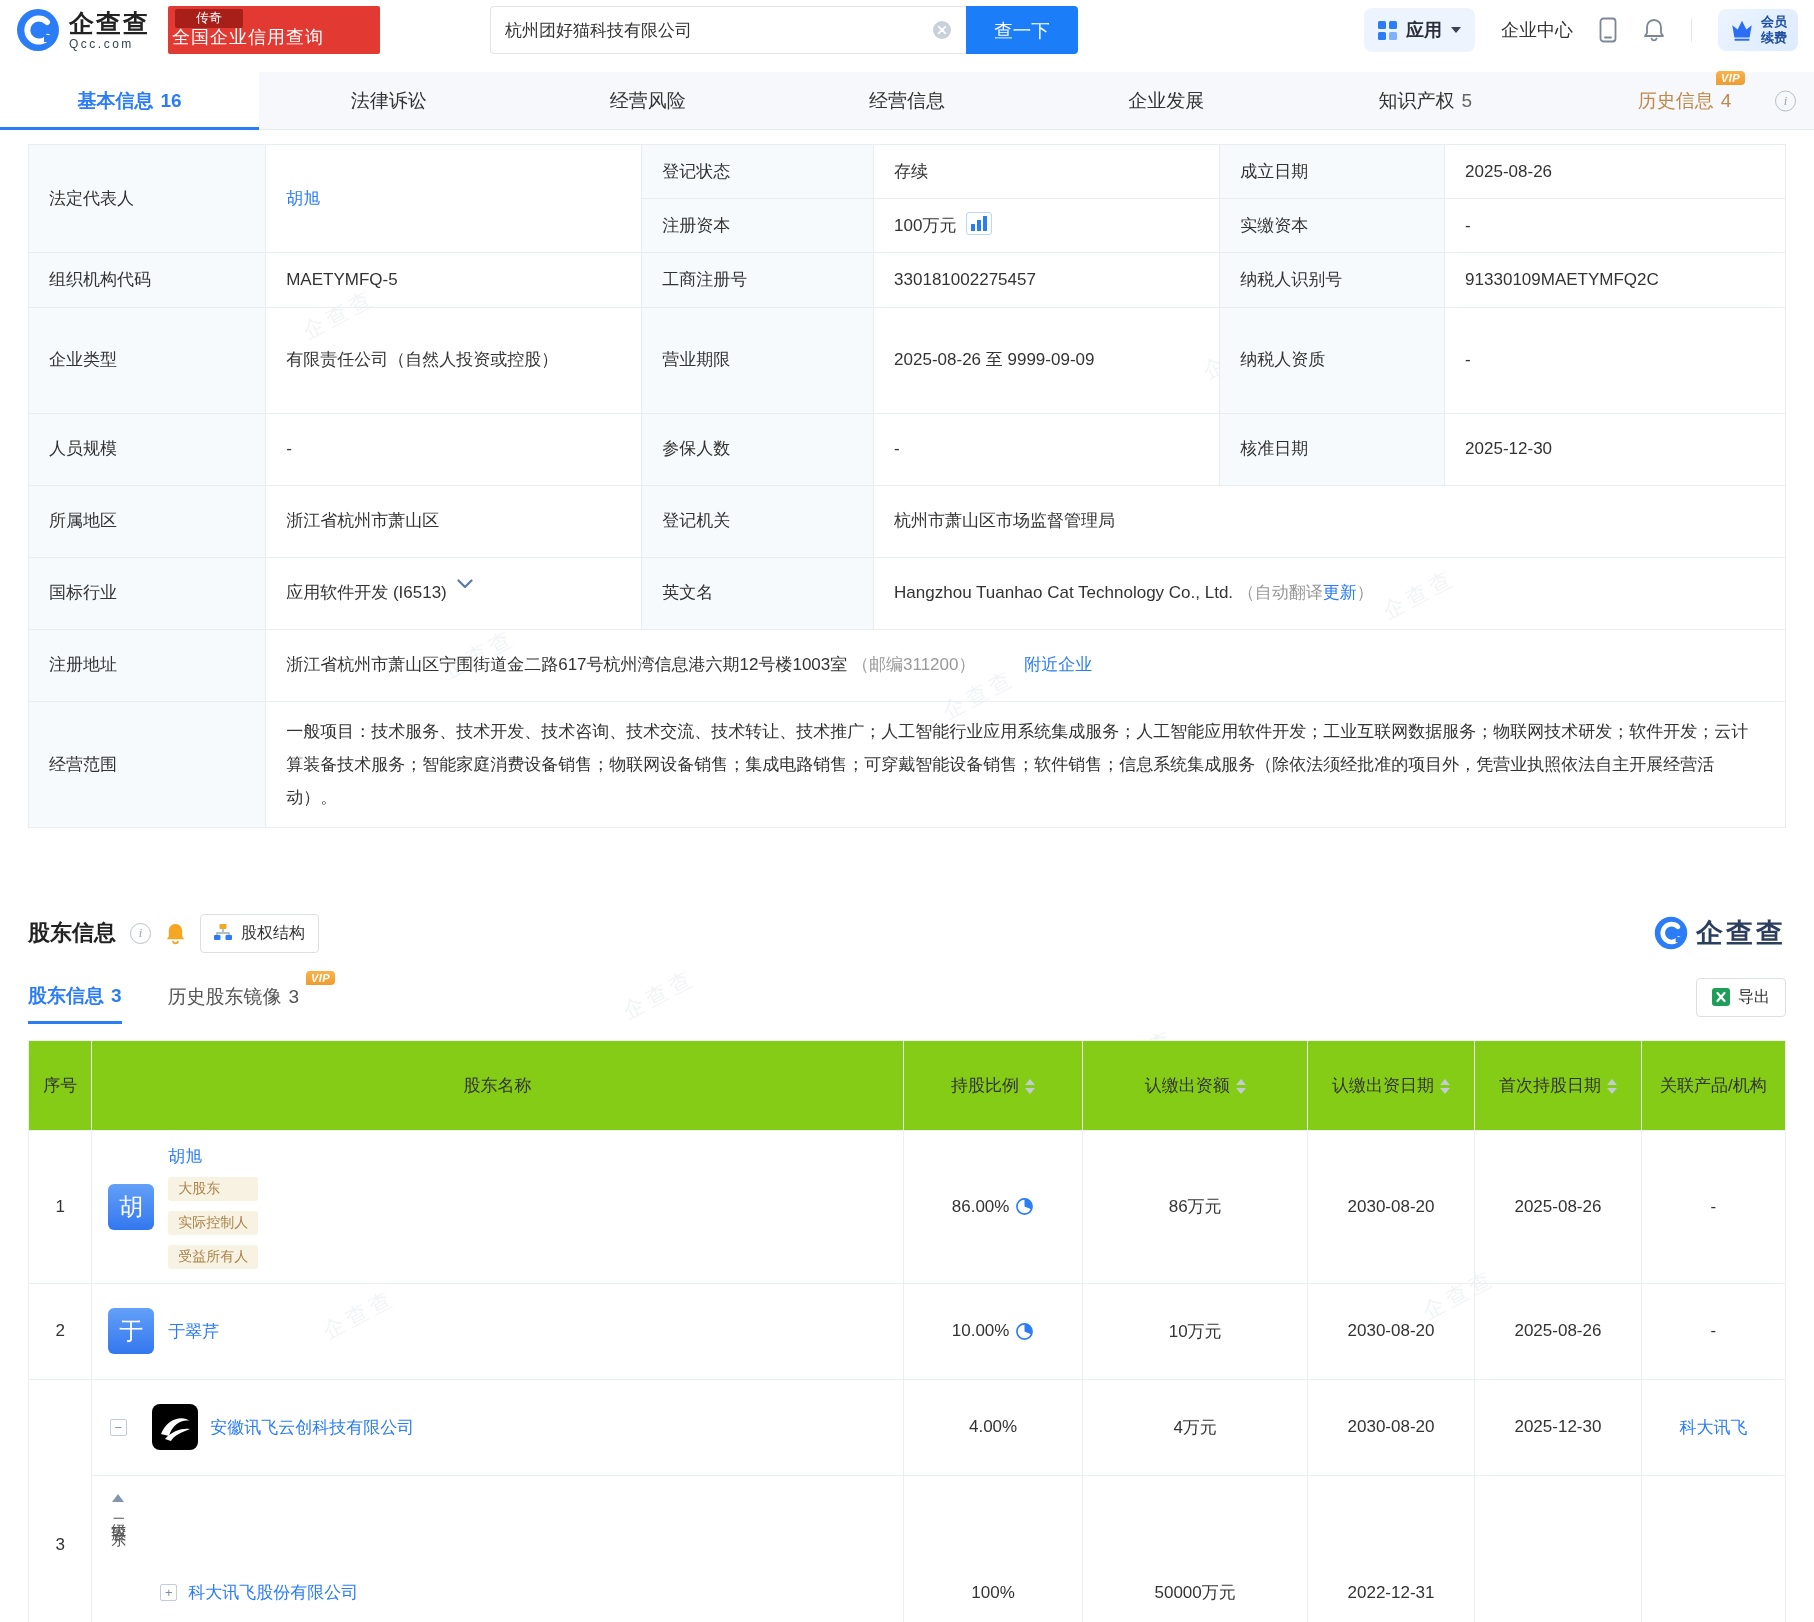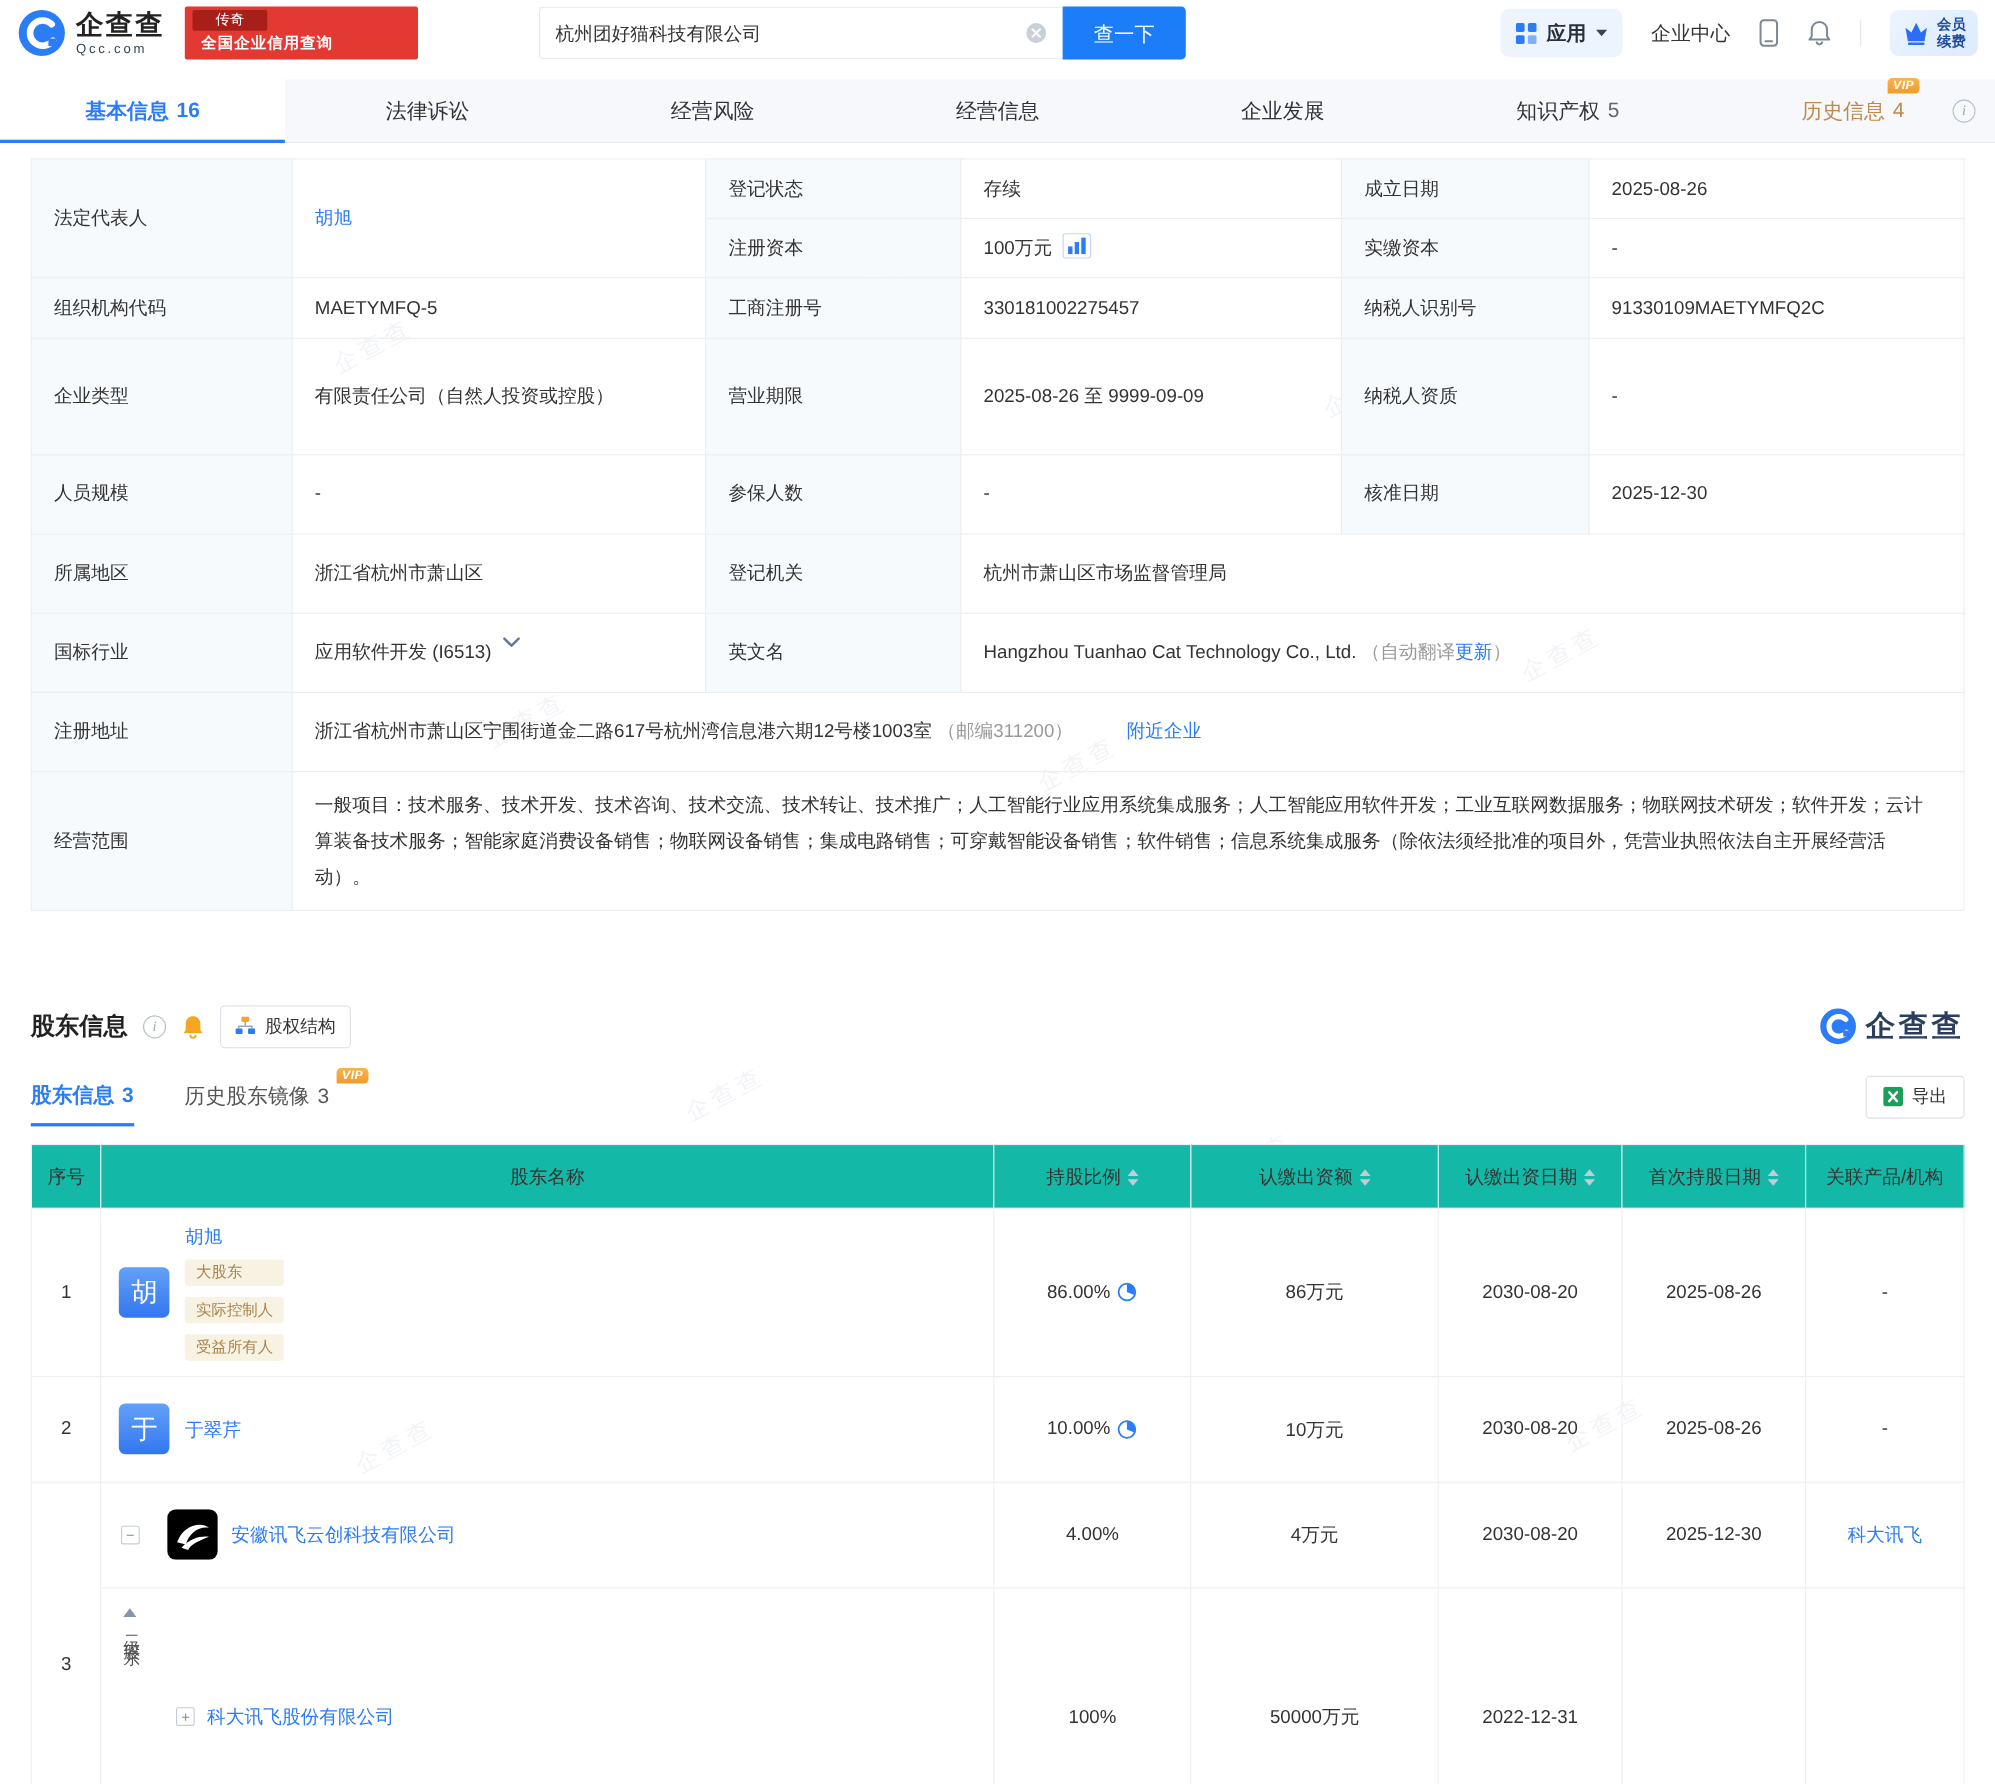--- a/index.html
+++ b/index.html
@@ -22,21 +22,21 @@
   .page{position:relative; z-index:1;}
 
   
   .topbar{display:flex; align-items:center; height:60px; padding:0 16px; gap:18px;}
   .logo{display:flex; align-items:center; gap:9px; cursor:pointer;}
   .logo-texts{line-height:1.05;}
   .logo-name{font-size:25px; font-weight:700; color:#222; letter-spacing:2px;}
   .logo-domain{font-size:12px; color:#345; letter-spacing:2.5px; margin-top:2px;}
   .banner{position:relative; width:212px; height:48px; background:#e23a33; border-radius:2px; color:#fff; cursor:pointer; flex:none;}
   .banner-tag{position:absolute; top:3px; left:7px; font-size:13px; background:#a81f1a; padding:0 21px; border-radius:2px; line-height:1.45;}
-  .banner-text{position:absolute; left:15px; bottom:5px; font-size:14px; font-weight:700; letter-spacing:1px;}
+  .banner-text{position:absolute; left:4px; bottom:5px; font-size:18px; font-weight:400; letter-spacing:1px;}
   .search-wrap{display:flex; align-items:center; margin-left:92px;}
   .search-box{width:476px; height:48px; border:1px solid #e2e6ec; border-right:none; border-radius:4px 0 0 4px; display:flex; align-items:center; padding:0 14px; background:#fff;}
   .search-box input{border:none; outline:none; flex:1; font-size:17px; color:#333; font-family:inherit; background:transparent;}
   .clear-btn{flex:none; cursor:pointer;}
   .search-btn{width:112px; height:48px; background:#1b7df8; color:#fff; border:none; border-radius:0 4px 4px 0; font-size:18.5px; cursor:pointer; font-family:inherit;}
   .topnav{margin-left:auto; display:flex; align-items:center; gap:26px;}
   .apps-menu{display:flex; align-items:center; gap:9px; background:#eef4fd; border-radius:8px; padding:10px 14px; font-size:18px; font-weight:700; color:#2a2f3a; cursor:pointer;}
   .caret-down{width:0; height:0; border-left:5px solid transparent; border-right:5px solid transparent; border-top:6px solid #3a4252;}
   .center-link{font-size:18px; color:#333; cursor:pointer;}
   .nav-ic{cursor:pointer; display:flex; align-items:center;}
@@ -76,21 +76,21 @@
   .sh-brand .bname{font-size:27px; font-weight:700; color:#2c3e5d; letter-spacing:3px;}
   .sh-tabs{display:flex; align-items:center; gap:46px; margin-top:30px;}
   .sh-tab{font-size:19px; color:#555; cursor:pointer; position:relative; padding-bottom:12px;}
   .sh-tab.active{color:var(--blue); font-weight:700; border-bottom:3px solid var(--blue);}
   .sh-tab .cnt{margin-left:7px;}
   .sh-tab .vip-tag{top:-13px; right:-36px;}
   .export-btn{margin-left:auto; display:flex; align-items:center; gap:8px; border:1px solid #dcdfe5; border-radius:4px; padding:8px 15px; background:#fff; font-size:16px; color:#333; cursor:pointer; font-family:inherit; transform:translateY(-6px);}
 
   .sh-table{width:100%; border-collapse:collapse; margin-top:16px; text-align:center; table-layout:fixed;}
   .sh-table th, .sh-table td{border:1px solid #ebeef2; font-size:17px; color:#333;}
-  .sh-table th{background:#14b8a6; font-weight:400; padding:17px 6px; white-space:nowrap;}
+  .sh-table th{background:#84cc16; font-weight:400; padding:33px 6px; white-space:nowrap;}
   .sh-table td{padding:14px 10px;}
   .sh-table td.name-td{text-align:left; padding:14px 16px;}
   .sort{display:inline-flex; flex-direction:column; gap:3px; margin-left:6px; vertical-align:middle; cursor:pointer;}
   .sort i{display:block; width:0; height:0; border-left:5px solid transparent; border-right:5px solid transparent;}
   .sort .up{border-bottom:6px solid #c3ccd6;}
   .sort .dn{border-top:6px solid #c3ccd6;}
   .holder{display:flex; align-items:center; gap:14px;}
   .avatar{width:46px; height:46px; flex:none; border-radius:6px; background:linear-gradient(180deg,#63a0f8,#3377ef); color:#fff; font-size:24px; display:flex; align-items:center; justify-content:center; cursor:pointer;}
   .holder-name{font-size:17px;}
   .tag-row{display:flex; gap:10px; margin-top:9px;flex-direction:column;}

